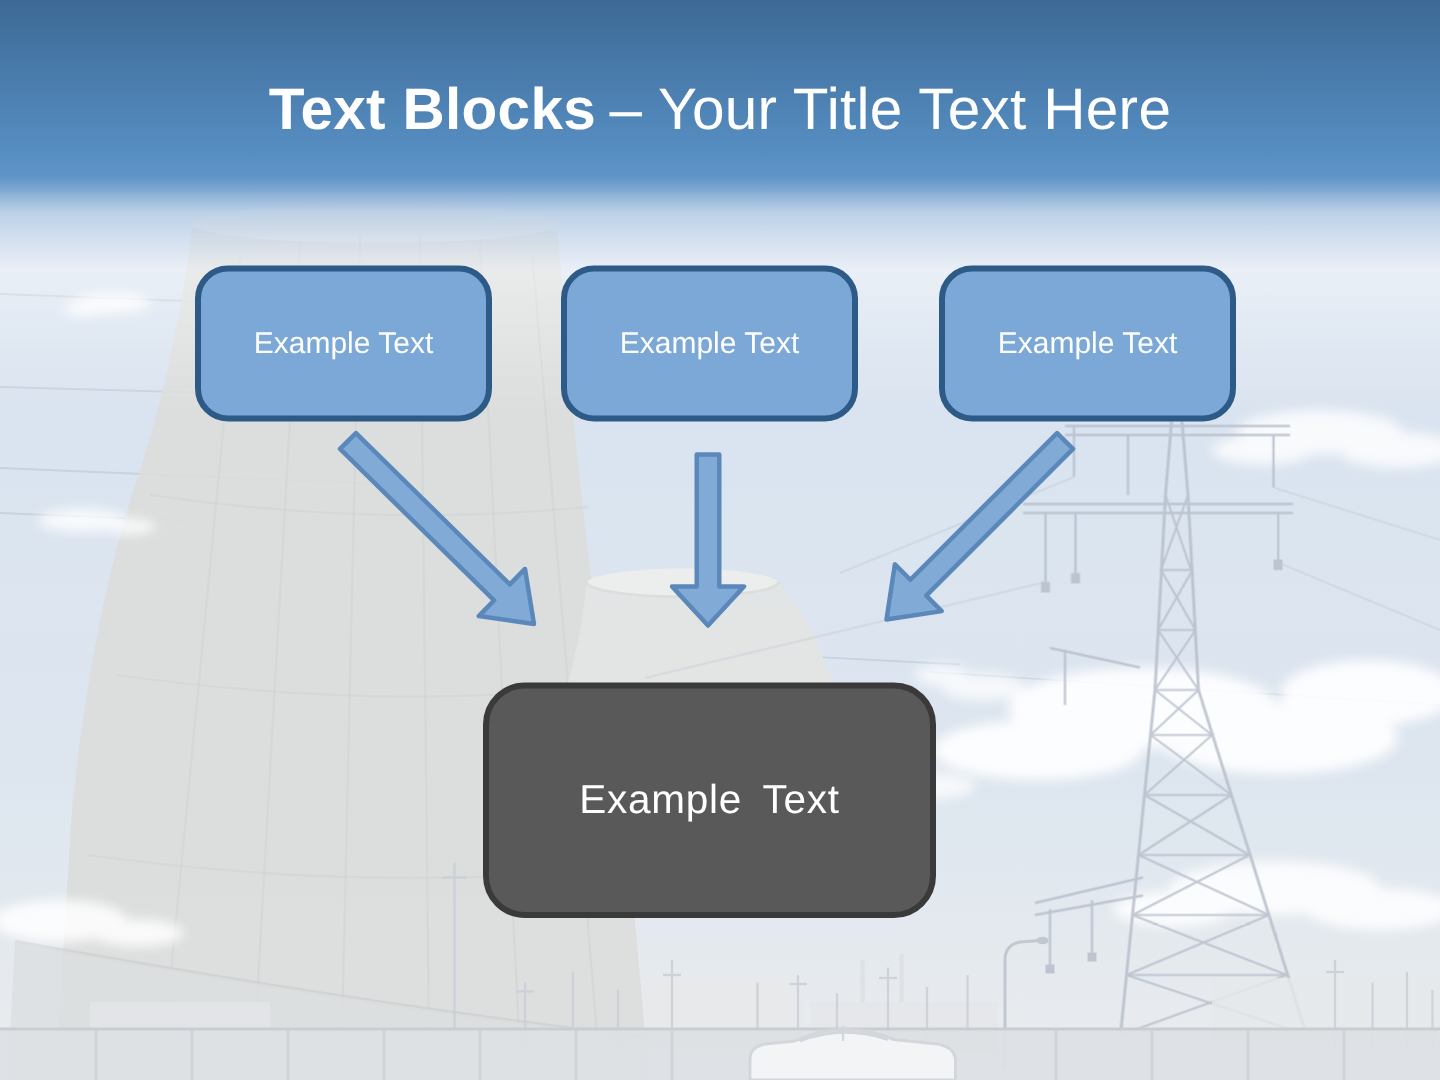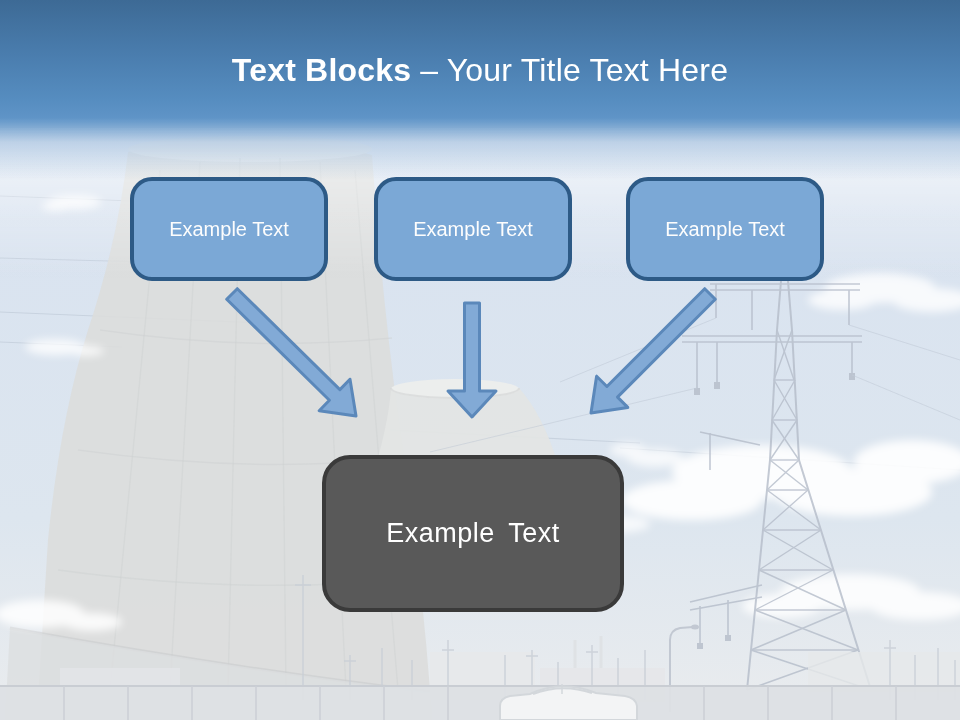--- a/index.html
+++ b/index.html
@@ -13,21 +13,21 @@
   
   #header{
     position:absolute;left:0;top:0;width:960px;height:182px;
     background:linear-gradient(to bottom,
       #3d6a95 0px,#4a7dae 55px,#568dc0 100px,#5f94c7 118px,
       rgba(125,165,208,.45) 142px,rgba(205,220,238,0) 180px);
     pointer-events:none;
   }
   #title{
     position:absolute;left:0;top:52px;width:960px;text-align:center;
-    color:#ffffff;font-size:32px;letter-spacing:.2px;white-space:nowrap;
+    color:#ffffff;font-size:39px;letter-spacing:.2px;white-space:nowrap;
   }
   #title .t-bold{font-weight:bold;}
   #title .t-rest{font-weight:400;margin-left:9px;}
   .tbox{
     position:absolute;top:177px;width:198px;height:104px;
     background:#7ba8d6;border:4px solid #2d5a86;border-radius:22px;
     box-sizing:border-box;display:flex;align-items:center;justify-content:center;
     color:#fdfdfd;font-size:20px;
   }
   #tbox1{left:130px;} #tbox2{left:374px;} #tbox3{left:626px;}

